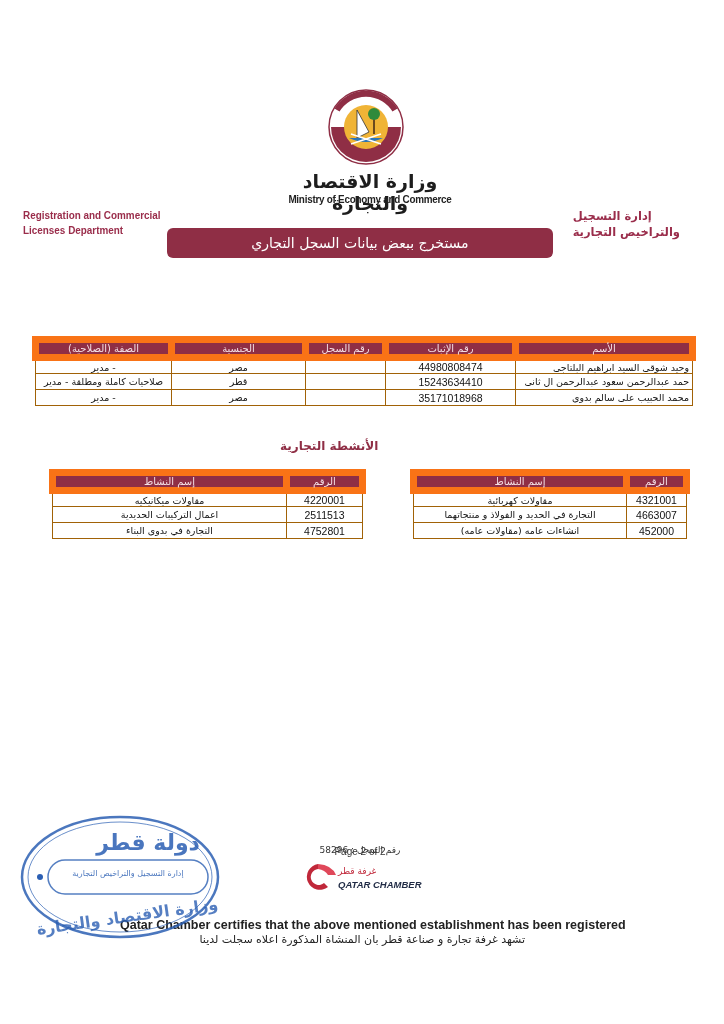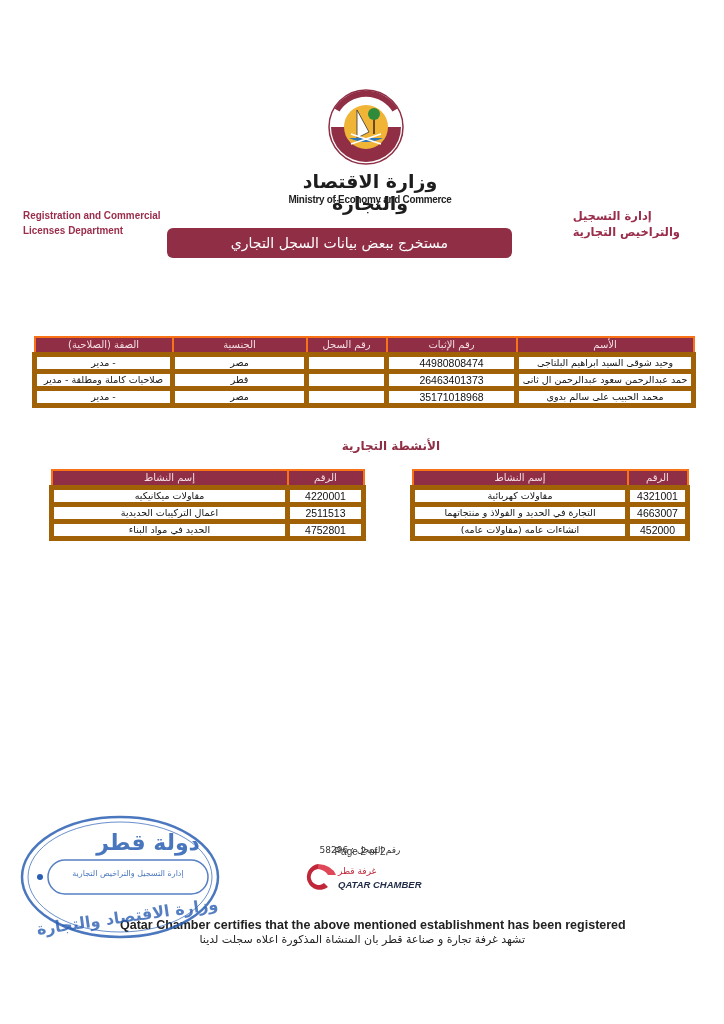--- a/index.html
+++ b/index.html
@@ -10,31 +10,31 @@
   .ministry-ar { position: absolute; left: 270px; top: 170px; width: 200px; text-align: center;
     font-family: "DejaVu Sans", sans-serif; font-weight: bold; font-size: 19px; color: #1d1d1d; direction: rtl; }
   .ministry-en { position: absolute; left: 270px; top: 193px; width: 200px; text-align: center;
     font-family: "Liberation Sans", sans-serif; font-size: 11.5px; color: #222; letter-spacing: -0.3px; font-weight: bold; transform: scaleX(0.86); }
 
   .dept-en { position: absolute; left: 23px; top: 208px; font-family: "Liberation Sans", sans-serif;
     font-weight: bold; font-size: 11px; line-height: 15px; color: #9a2d4b; transform: scaleX(0.9); transform-origin: left; }
   .dept-ar { position: absolute; right: 44px; top: 208px; font-family: "DejaVu Sans", sans-serif;
     font-weight: bold; font-size: 11.5px; line-height: 16px; color: #9a2d4b; direction: rtl; text-align: left; }
 
-  .banner { position: absolute; left: 167px; top: 228px; width: 345px; height: 30px; background: #8f2e45;
+  .banner { position: absolute; left: 167px; top: 228px; width: 386px; height: 30px; background: #8f2e45;
     border-radius: 6px; color: #fff; text-align: center; line-height: 30px; font-size: 14px; direction: rtl; }
 
   table { border-collapse: collapse; position: absolute; direction: rtl; }
-  th { background: #8f2e45; color: #f3dfe4; font-weight: normal; font-size: 10px; height: 17px; border: 2px solid #f97316; }
-  td { border: 5px solid #a16207; font-size: 9.5px; height: 16px; text-align: center; color: #111; padding: 0 3px; white-space: nowrap; margin-left: 40px; }
+  th { background: #8f2e45; color: #f3dfe4; font-weight: normal; font-size: 10px; height: 17px; border: 7px solid #f97316; }
+  td { border: 1px solid #a16207; font-size: 9.5px; height: 16px; text-align: center; color: #111; padding: 0 3px; white-space: nowrap; margin-left: 40px; }
   td.num { font-family: "Liberation Sans", sans-serif; font-size: 10.5px; }
-  td.right { text-align: center; }
+  td.right { text-align: right; }
 
   .partners { left: 32px; top: 336px; width: 664px; }
-  .section-title { position: absolute; left: 280px; top: 439px; width: 160px; text-align: right;
+  .section-title { position: absolute; left: 280px; top: 439px; width: 160px; text-align: left;
     color: #8f2e45; font-weight: bold; font-size: 12px; direction: rtl; }
   .act-left { left: 49px; top: 469px; width: 317px; }
   .act-right { left: 410px; top: 469px; width: 280px; }
 
   .page-num { position: absolute; left: 280px; top: 830px; width: 160px; text-align: center;
     font-family: "Liberation Sans", sans-serif; font-size: 10px; color: #333; margin-top: 16px; }
   .reg-no { position: absolute; left: 280px; top: 845px; width: 160px; text-align: center;
     font-size: 9px; color: #333; direction: rtl; }
   .chamber-logo { position: absolute; left: 298px; top: 861px; width: 42px; height: 30px; }
   .chamber-ar { position: absolute; left: 338px; top: 866px; font-size: 9px; color: #c0283a; letter-spacing: 3px; }
@@ -90,21 +90,21 @@
   <tbody>
     <tr>
       <td class="right">وحيد شوقى السيد ابراهيم البلتاجى</td>
       <td class="num">44980808474</td>
       <td></td>
       <td>مصر</td>
       <td>- مدير</td>
     </tr>
     <tr>
       <td class="right">حمد عبدالرحمن سعود عبدالرحمن ال ثانى</td>
-      <td class="num">26463401373</td>
+      <td class="num">15243634410</td>
       <td></td>
       <td>قطر</td>
       <td>صلاحيات كاملة ومطلقة - مدير</td>
     </tr>
     <tr>
       <td class="right">محمد الحبيب على سالم بدوى</td>
       <td class="num">35171018968</td>
       <td></td>
       <td>مصر</td>
       <td>- مدير</td>
@@ -148,21 +148,21 @@
     <tr>
       <td class="num">4220001</td>
       <td>مقاولات ميكانيكيه</td>
     </tr>
     <tr>
       <td class="num">2511513</td>
       <td>اعمال التركيبات الحديدية</td>
     </tr>
     <tr>
       <td class="num">4752801</td>
-      <td>الحديد في مواد البناء</td>
+      <td>التجارة في بدوى البناء</td>
     </tr>
   </tbody>
 </table>
 
 <div class="page-num">Page 2 of 2</div>
 <div class="reg-no">رقم السجل : 58296</div>
 
 <svg class="chamber-logo" viewBox="0 0 42 30">
   <path d="M20,3 A13,13 0 1 0 30,26 L26,22 A8,8 0 1 1 20,8 Z" fill="#c0283a"></path>
   <path d="M20,3 Q34,4 38,14 L30,14 Q27,9 20,8 Z" fill="#e0485a"></path>

